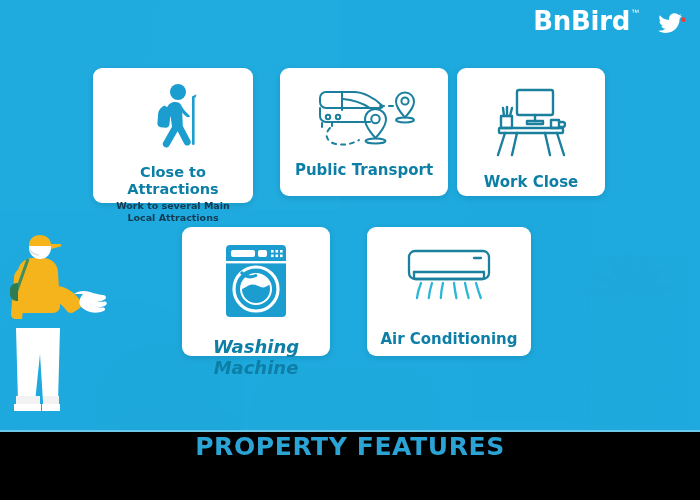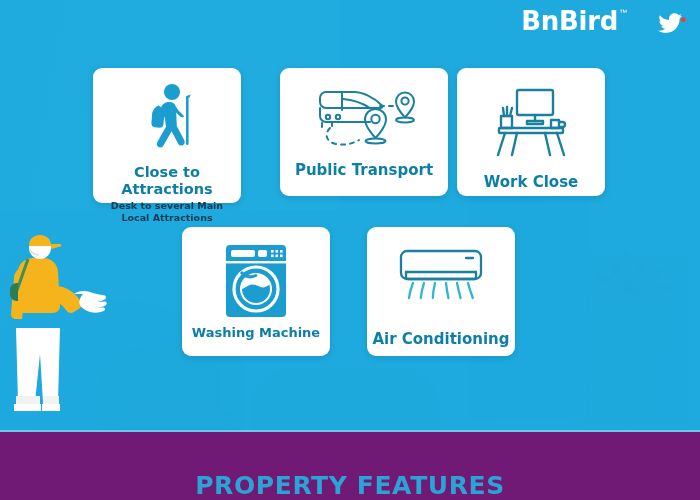--- a/index.html
+++ b/index.html
@@ -14,62 +14,62 @@
   .bg-photo{position:absolute;inset:0;overflow:hidden;}
   .bg-shape{position:absolute;background:#1a9ccc;opacity:.55;}
   .bg-soft{position:absolute;background:#35b7e4;opacity:.45;}
   .plant{position:absolute;}
   .frond{position:absolute;width:42px;height:9px;border-radius:50%;background:#1896c6;opacity:.65;transform-origin:0 50%;}
   .bg-wash{position:absolute;inset:0;background:#1eaade;opacity:.72;}
   .bg-vign{position:absolute;inset:0;
      background:linear-gradient(100deg,rgba(30,170,222,.55) 0%,rgba(30,170,222,.15) 30%,rgba(30,170,222,.10) 62%,rgba(30,170,222,.55) 100%);}
 
   
-  .logo{position:absolute;top:8px;right:14px;display:flex;align-items:flex-start;gap:19px;}
+  .logo{position:absolute;top:8px;right:14px;display:flex;align-items:flex-start;gap:7px;}
   .logo-text{color:#ffffff;font-size:26px;font-weight:bold;letter-spacing:-.3px;line-height:1;
              font-family:"DejaVu Sans","Liberation Sans",sans-serif;}
   .logo-tm{color:#ffffff;font-size:8px;margin-left:1px;vertical-align:super;}
   .logo-bird{position:relative;width:40px;height:28px;}
 
   
   .card{position:absolute;background:#ffffff;border-radius:9px;
         box-shadow:0 2px 6px rgba(0,60,90,.18);
         display:flex;flex-direction:column;align-items:center;justify-content:flex-start;}
   .card-icon{display:flex;align-items:center;justify-content:center;}
   .card-title{color:#0d7fa6;font-weight:bold;text-align:center;line-height:1.15;
               font-family:"DejaVu Sans","Liberation Sans",sans-serif;}
   .card-sub{color:#123a52;font-weight:bold;font-size:9.5px;text-align:center;line-height:1.25;
             margin-top:3px;padding:0 10px;font-family:"DejaVu Sans","Liberation Sans",sans-serif;}
 
-  #card-attractions{left:93px;top:68px;width:148px;height:135px;}
+  #card-attractions{left:93px;top:68px;width:160px;height:135px;}
   #card-attractions .card-icon{margin-top:14px;}
   #card-attractions .card-title{font-size:14.5px;margin-top:8px;}
 
   #card-transport{left:280px;top:68px;width:168px;height:128px;}
   #card-transport .card-icon{margin-top:14px;}
   #card-transport .card-title{font-size:15px;margin-top:14px;}
 
   #card-desk{left:457px;top:68px;width:148px;height:128px;}
   #card-desk .card-icon{margin-top:16px;}
   #card-desk .card-title{font-size:15px;margin-top:16px;}
 
   #card-washing{left:182px;top:227px;width:148px;height:129px;}
   #card-washing .card-icon{margin-top:14px;}
-  #card-washing .card-title{font-size:13px;margin-top:5px;}
-
-  #card-ac{left:367px;top:227px;width:148px;height:129px;}
+  #card-washing .card-title{font-size:18px;margin-top:16px;font-style:italic;}
+
+  #card-ac{left:367px;top:227px;width:164px;height:129px;}
   #card-ac .card-icon{margin-top:18px;}
   #card-ac .card-title{font-size:15px;margin-top:20px;}
 
   
   .person{position:absolute;left:0px;top:232px;width:120px;height:200px;}
 
   
-  .band{position:absolute;left:0;right:0;bottom:0;height:68px;background:#701a75;
-        display:flex;align-items:flex-end;justify-content:center;}
+  .band{position:absolute;left:0;right:0;bottom:0;height:68px;background:#000000;
+        display:flex;align-items:flex-start;justify-content:center;}
   .band-title{color:#2ba3d4;font-size:25px;font-weight:bold;letter-spacing:.6px;
               font-family:"DejaVu Sans","Liberation Sans",sans-serif;}
   .band-rule{position:absolute;left:0;right:0;bottom:68px;height:2px;background:#8fd4ee;opacity:.7;}
 </style>
 </head>
 <body>
 
 <div id="stage">
 
   <div class="bg-photo">
@@ -113,21 +113,21 @@
         <g fill="#1b9dd0">
           <circle cx="41" cy="10" r="8"></circle>
           <path d="M38 20c-4 0-7 2.5-8.2 6.2l-4.6 14c-.5 1.6.3 3.3 1.9 3.9 1.6.5 3.3-.3 3.9-1.9l2.6-7.9 1.4 10.5-8.8 15.5c-1 1.7-.4 3.8 1.3 4.8 1.7 1 3.8.4 4.8-1.3l8.3-14.5 6.6 12.4c.9 1.7 3 2.4 4.7 1.5 1.7-.9 2.4-3 1.5-4.7l-7.6-14.4-.6-13.6c1.2 1.4 2.7 3 4 4.1 1.1.9 2.7.9 3.7-.1l.3-.3-3-2.9c-2.1-2-3.6-4.1-5.4-6.9C43.9 21.4 41.3 20 38.4 20h-.4z"></path>
           <path d="M28 23.5c-3.8 1.2-6.6 4.6-6.9 8.7l-.7 9.4c-.1 1.9 1.3 3.5 3.2 3.7l5.1.4c2 .1 3.7-1.4 3.8-3.4l.7-10.2c.2-3.2-1.5-6.2-4.3-7.6l-.9-1z"></path>
           <rect x="55" y="14" width="2.6" height="49" rx="1.3"></rect>
           <path d="M55 14.5l4.5-2.2-1 3.4z"></path>
         </g>
       </svg>
     </div>
     <div class="card-title">Close to Attractions</div>
-    <div class="card-sub">Desk to several Main Local Attractions</div>
+    <div class="card-sub">Work to several Main Local Attractions</div>
   </div>
 
   <div class="card" id="card-transport">
     <div class="card-icon">
       <svg width="108" height="66" viewBox="0 0 108 66">
         <g fill="none" stroke="#1b7f9e" stroke-width="2" stroke-linecap="round" stroke-linejoin="round">
           <path d="M10 16c0-3.3 2.7-6 6-6h28c8 0 20 5 28 13.5 1 1.1.3 2.5-1.2 2.5H16c-3.3 0-6-2.7-6-6z"></path>
           <path d="M10 26v8c0 3.3 2.7 6 6 6h44"></path>
           <path d="M32 10v18"></path>
           <path d="M33 17c10 .8 20 4.5 27 9"></path>

